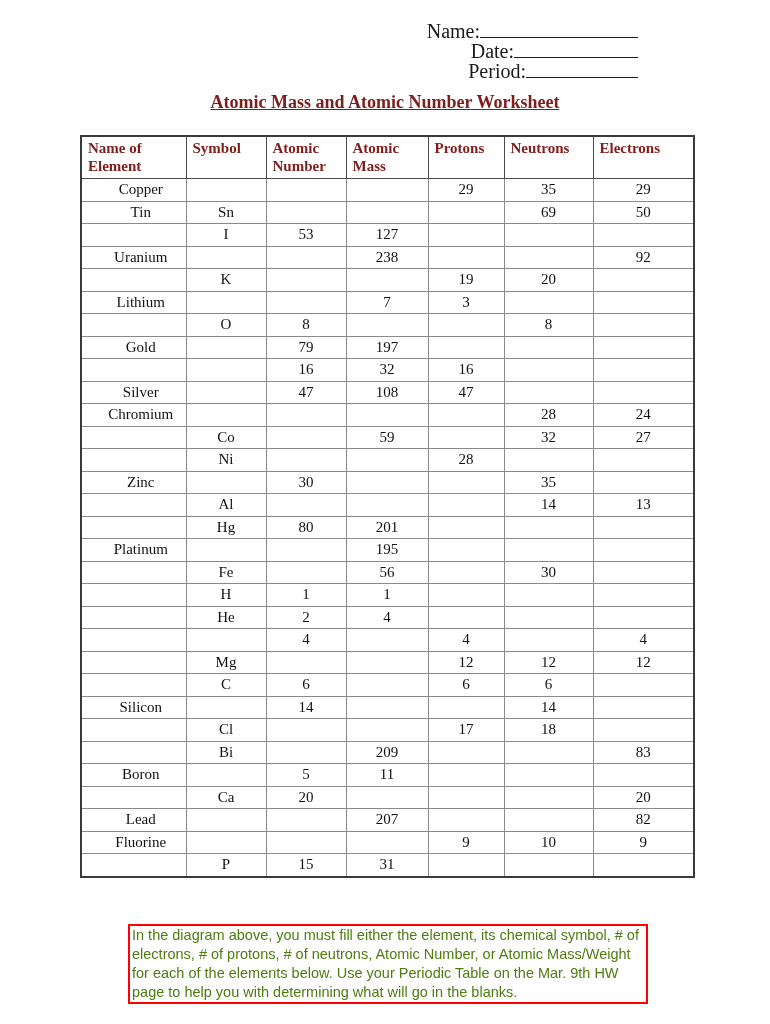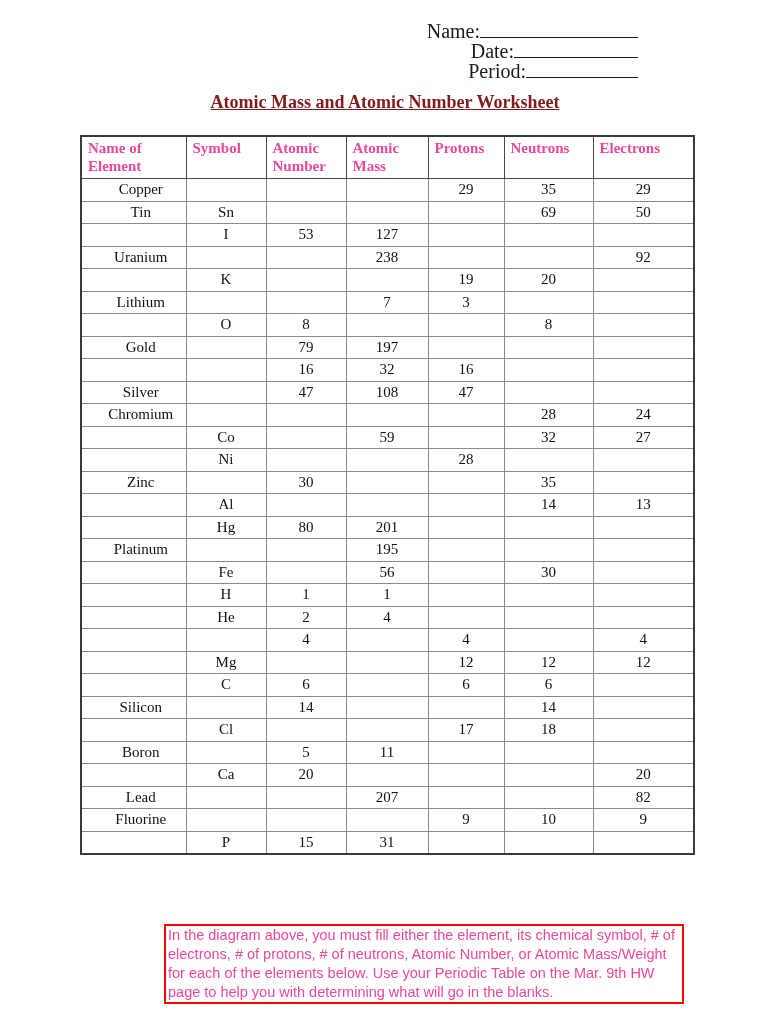--- a/index.html
+++ b/index.html
@@ -51,21 +51,21 @@
     border:2px solid #3a3a3a;
   }
   table.elements th {
     border:1px solid #4a4a4a;
     font-size:15px;
     font-weight:bold;
     text-align:left;
     vertical-align:top;
     padding:2px 2px 0 6px;
     height:39px;
-    color:#ec4899;
+    color:#7f1d1d;
     line-height:18px;
   }
   table.elements td {
     border:1px solid #8a8a8a;
     font-size:15px;
     height:21.5px;
     line-height:21px;
     padding:0;
     text-align:center;
     color:#111111;
@@ -349,20 +349,29 @@
       <tr>
         <td class="cell-name"></td>
         <td>Cl</td>
         <td></td>
         <td></td>
         <td>17</td>
         <td>18</td>
         <td></td>
       </tr>
       <tr>
+        <td class="cell-name"></td>
+        <td>Bi</td>
+        <td></td>
+        <td>209</td>
+        <td></td>
+        <td></td>
+        <td>83</td>
+      </tr>
+      <tr>
         <td class="cell-name">Boron</td>
         <td></td>
         <td>5</td>
         <td>11</td>
         <td></td>
         <td></td>
         <td></td>
       </tr>
       <tr>
         <td class="cell-name"></td>
@@ -396,13 +405,13 @@
         <td>P</td>
         <td>15</td>
         <td>31</td>
         <td></td>
         <td></td>
         <td></td>
       </tr>
     </tbody>
 </table>
 
-<div class="note" style="color: #ec4899; border-color: rgb(255, 0, 0); margin-left: 36px;">In the diagram above, you must fill either the element, its chemical symbol, # of electrons, # of protons, # of neutrons, Atomic Number, or Atomic Mass/Weight for each of the elements below. Use your Periodic Table on the Mar. 9th HW page to help you with determining what will go in the blanks.</div>
+<div class="note" style="color: #4d7c0f; border-color: rgb(255, 0, 0);">In the diagram above, you must fill either the element, its chemical symbol, # of electrons, # of protons, # of neutrons, Atomic Number, or Atomic Mass/Weight for each of the elements below. Use your Periodic Table on the Mar. 9th HW page to help you with determining what will go in the blanks.</div>
 
 </body></html>

